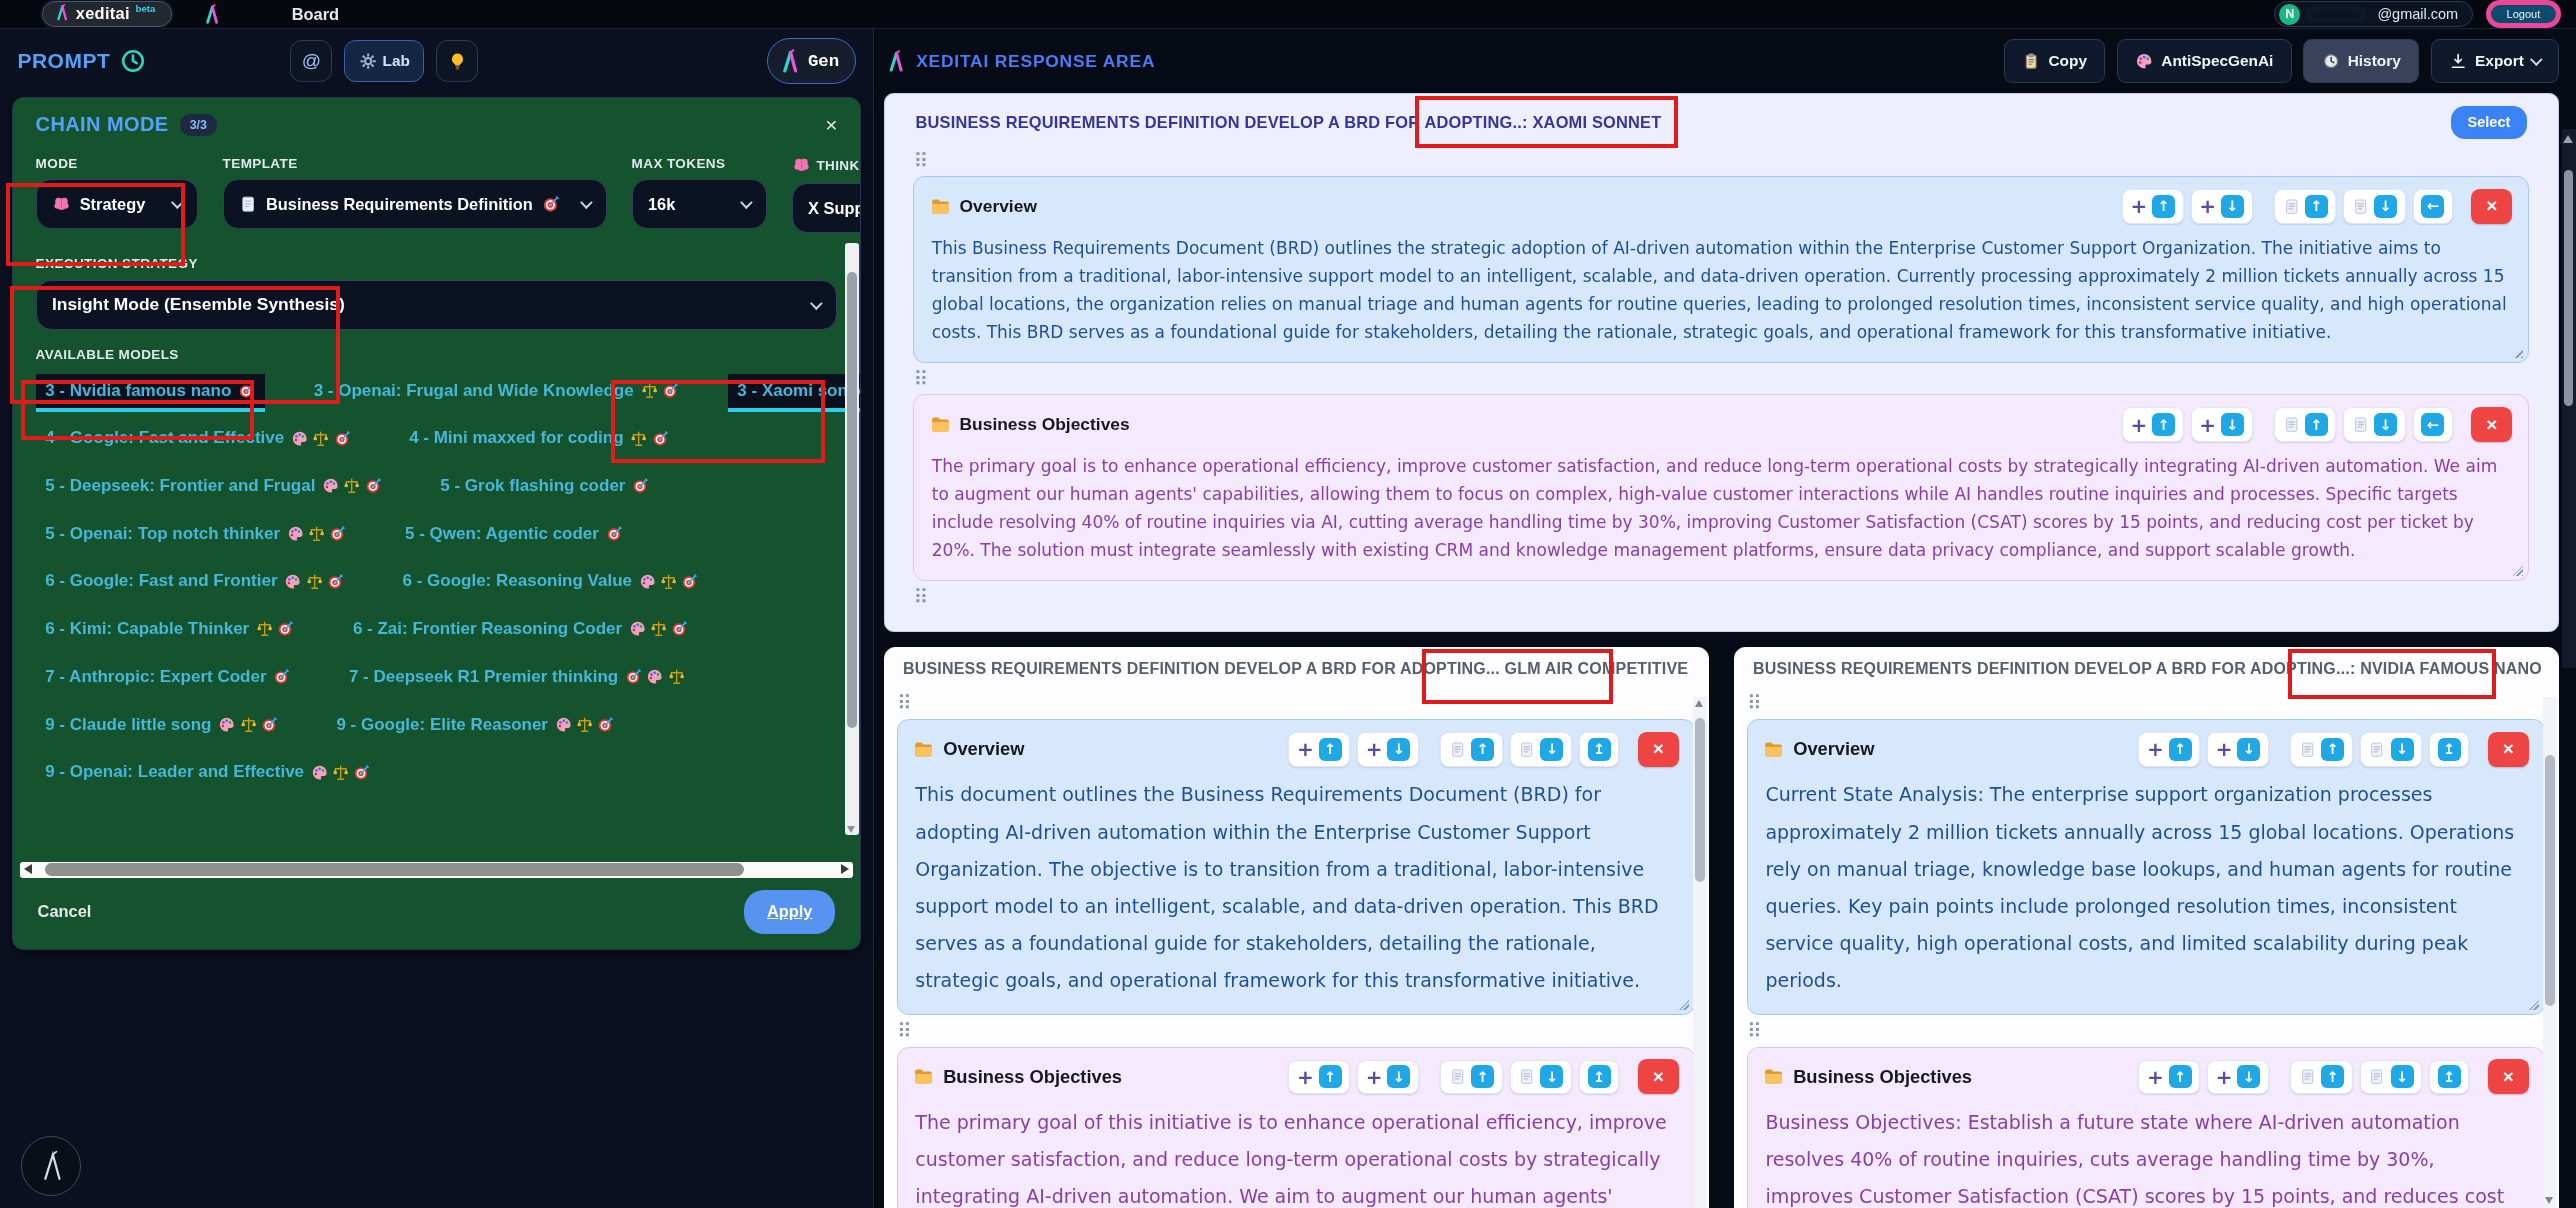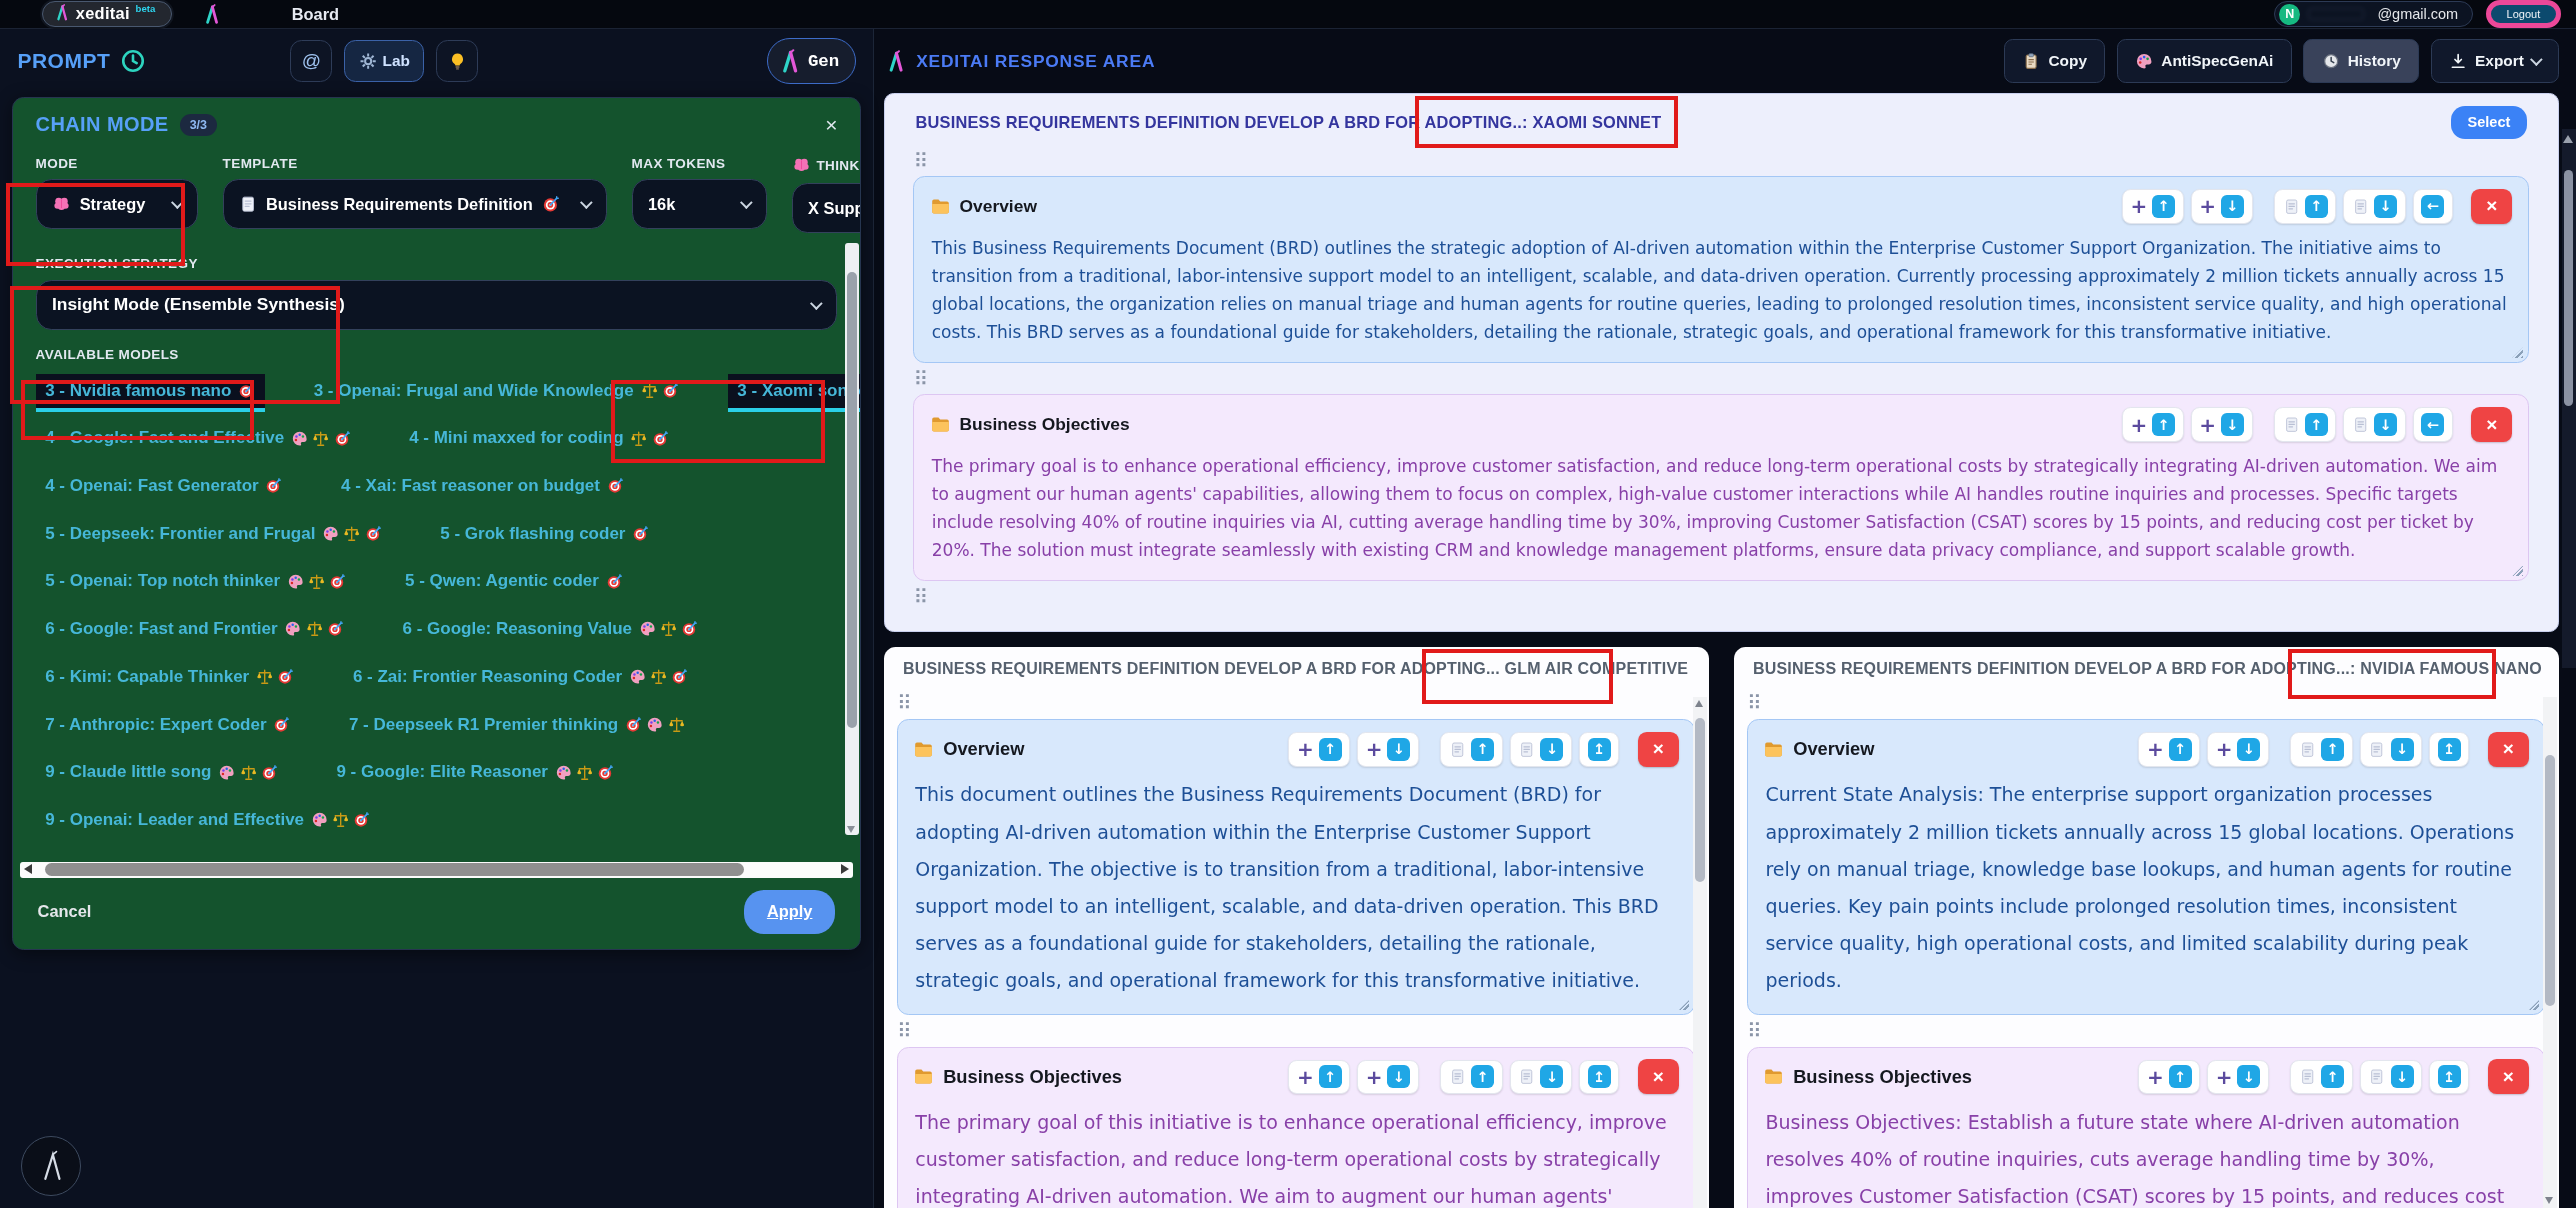--- a/index.html
+++ b/index.html
@@ -363,38 +363,20 @@
                       <use href="#sym-target"></use>
                     </svg>
                   </span>
                 </span>
                 <span class="model">
                   <span class="m-label">4 - Mini maxxed for coding</span>
                   <span class="m-icons">
                     <svg class="ic" width="17.4" height="17.4" viewBox="0 0 18 18">
                       <use href="#sym-scales"></use>
                     </svg>
-                    <svg class="ic" width="17.4" height="17.4" viewBox="0 0 18 18">
-                      <use href="#sym-target"></use>
-                    </svg>
-                  </span>
-                </span>
-              </div>
-              <div class="model-row">
-                <span class="model">
-                  <span class="m-label">4 - Openai: Fast Generator</span>
-                  <span class="m-icons">
-                    <svg class="ic" width="17.4" height="17.4" viewBox="0 0 18 18">
-                      <use href="#sym-target"></use>
-                    </svg>
-                  </span>
-                </span>
-                <span class="model">
-                  <span class="m-label">4 - Xai: Fast reasoner on budget</span>
-                  <span class="m-icons">
                     <svg class="ic" width="17.4" height="17.4" viewBox="0 0 18 18">
                       <use href="#sym-target"></use>
                     </svg>
                   </span>
                 </span>
               </div>
               <div class="model-row">
                 <span class="model">
                   <span class="m-label">5 - Deepseek: Frontier and Frugal</span>
                   <span class="m-icons">

